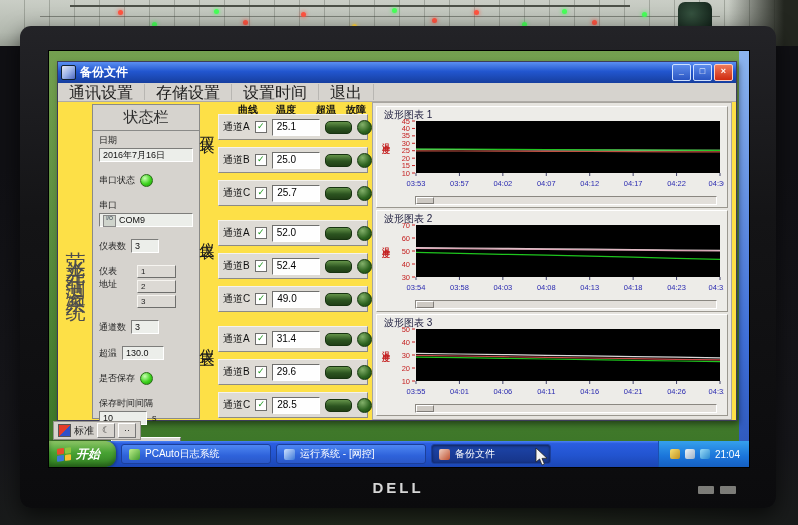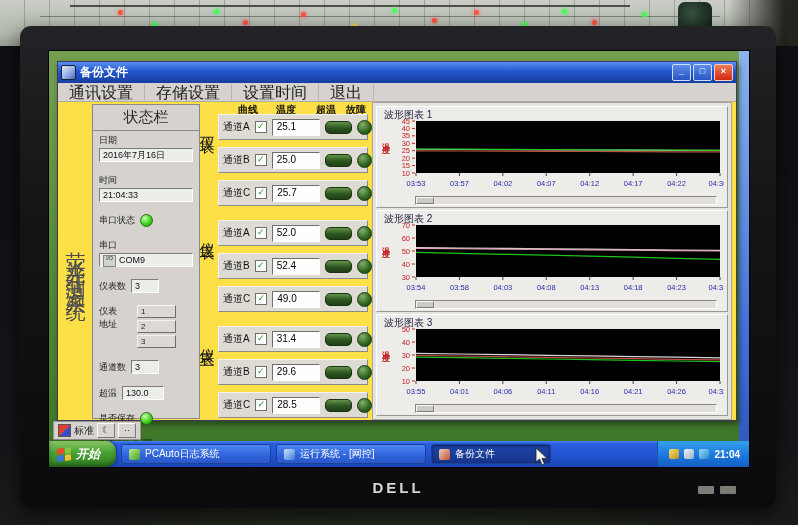--- a/index.html
+++ b/index.html
@@ -127,21 +127,21 @@
        padding:0 7px;box-sizing:border-box;color:#fff;font-size:10px;white-space:nowrap;overflow:hidden;
        border:1px solid #1c3f9a;border-radius:3px;
        background:linear-gradient(180deg,#4e87f2,#2e62da 60%,#2a58c8);}
   .task.active{background:linear-gradient(180deg,#1d45aa,#163488);box-shadow:inset 0 1px 3px rgba(0,0,0,.5);}
   .t-ico{width:11px;height:11px;border-radius:2px;flex:0 0 auto;}
   .ti1{background:linear-gradient(135deg,#bff08a,#3f9a2e);}
   .ti2{background:linear-gradient(135deg,#cfe2ff,#3c78d8);}
   .ti3{background:linear-gradient(135deg,#f0d0c0,#c05030);}
   .tray{margin-left:auto;height:26px;display:flex;align-items:center;gap:5px;padding:0 9px 0 11px;
        color:#fff;font-size:10px;border-left:1px solid #1a50b0;
-       background:linear-gradient(180deg,#35a0ec 0%,#1a74da 60%,#155fc0 100%);font-weight:bold;}
+       background:linear-gradient(180deg,#35a0ec 0%,#1a74da 60%,#155fc0 100%);}
   .tr-ico{width:10px;height:10px;border-radius:2px;flex:0 0 auto;}
   .tri1{background:linear-gradient(135deg,#f8e070,#c09020);}
   .tri2{background:linear-gradient(135deg,#f0f4f8,#9ab0c8);}
   .tri3{background:linear-gradient(135deg,#9adcf8,#2888d0);}
   .cursor{position:absolute;left:486px;top:396px;width:14px;height:20px;}
 </style>
 </head>
 <body>
 
 <div class="wall">
@@ -187,24 +187,20 @@
       </div>
       <div class="client">
 
         <div class="vtitle">荧光光纤测温系统</div>
 
         <div class="status">
           <div class="status-header">状态栏</div>
           <div class="sf">
               <span class="lab">日期</span>
             <div class="sbox">2016年7月16日</div>
-            </div>
-          <div class="sf">
-              <span class="lab">时间</span>
-            <div class="sbox">21:04:33</div>
             </div>
           <div class="sf inline">
               <span>串口状态</span>
             <span class="ledon"></span>
             </div>
           <div class="sf">
               <span class="lab">串口</span>
             <div class="sbox"><span class="iobadge">I/O</span><span>COM9</span></div>
             </div>
           <div class="sf inline">

